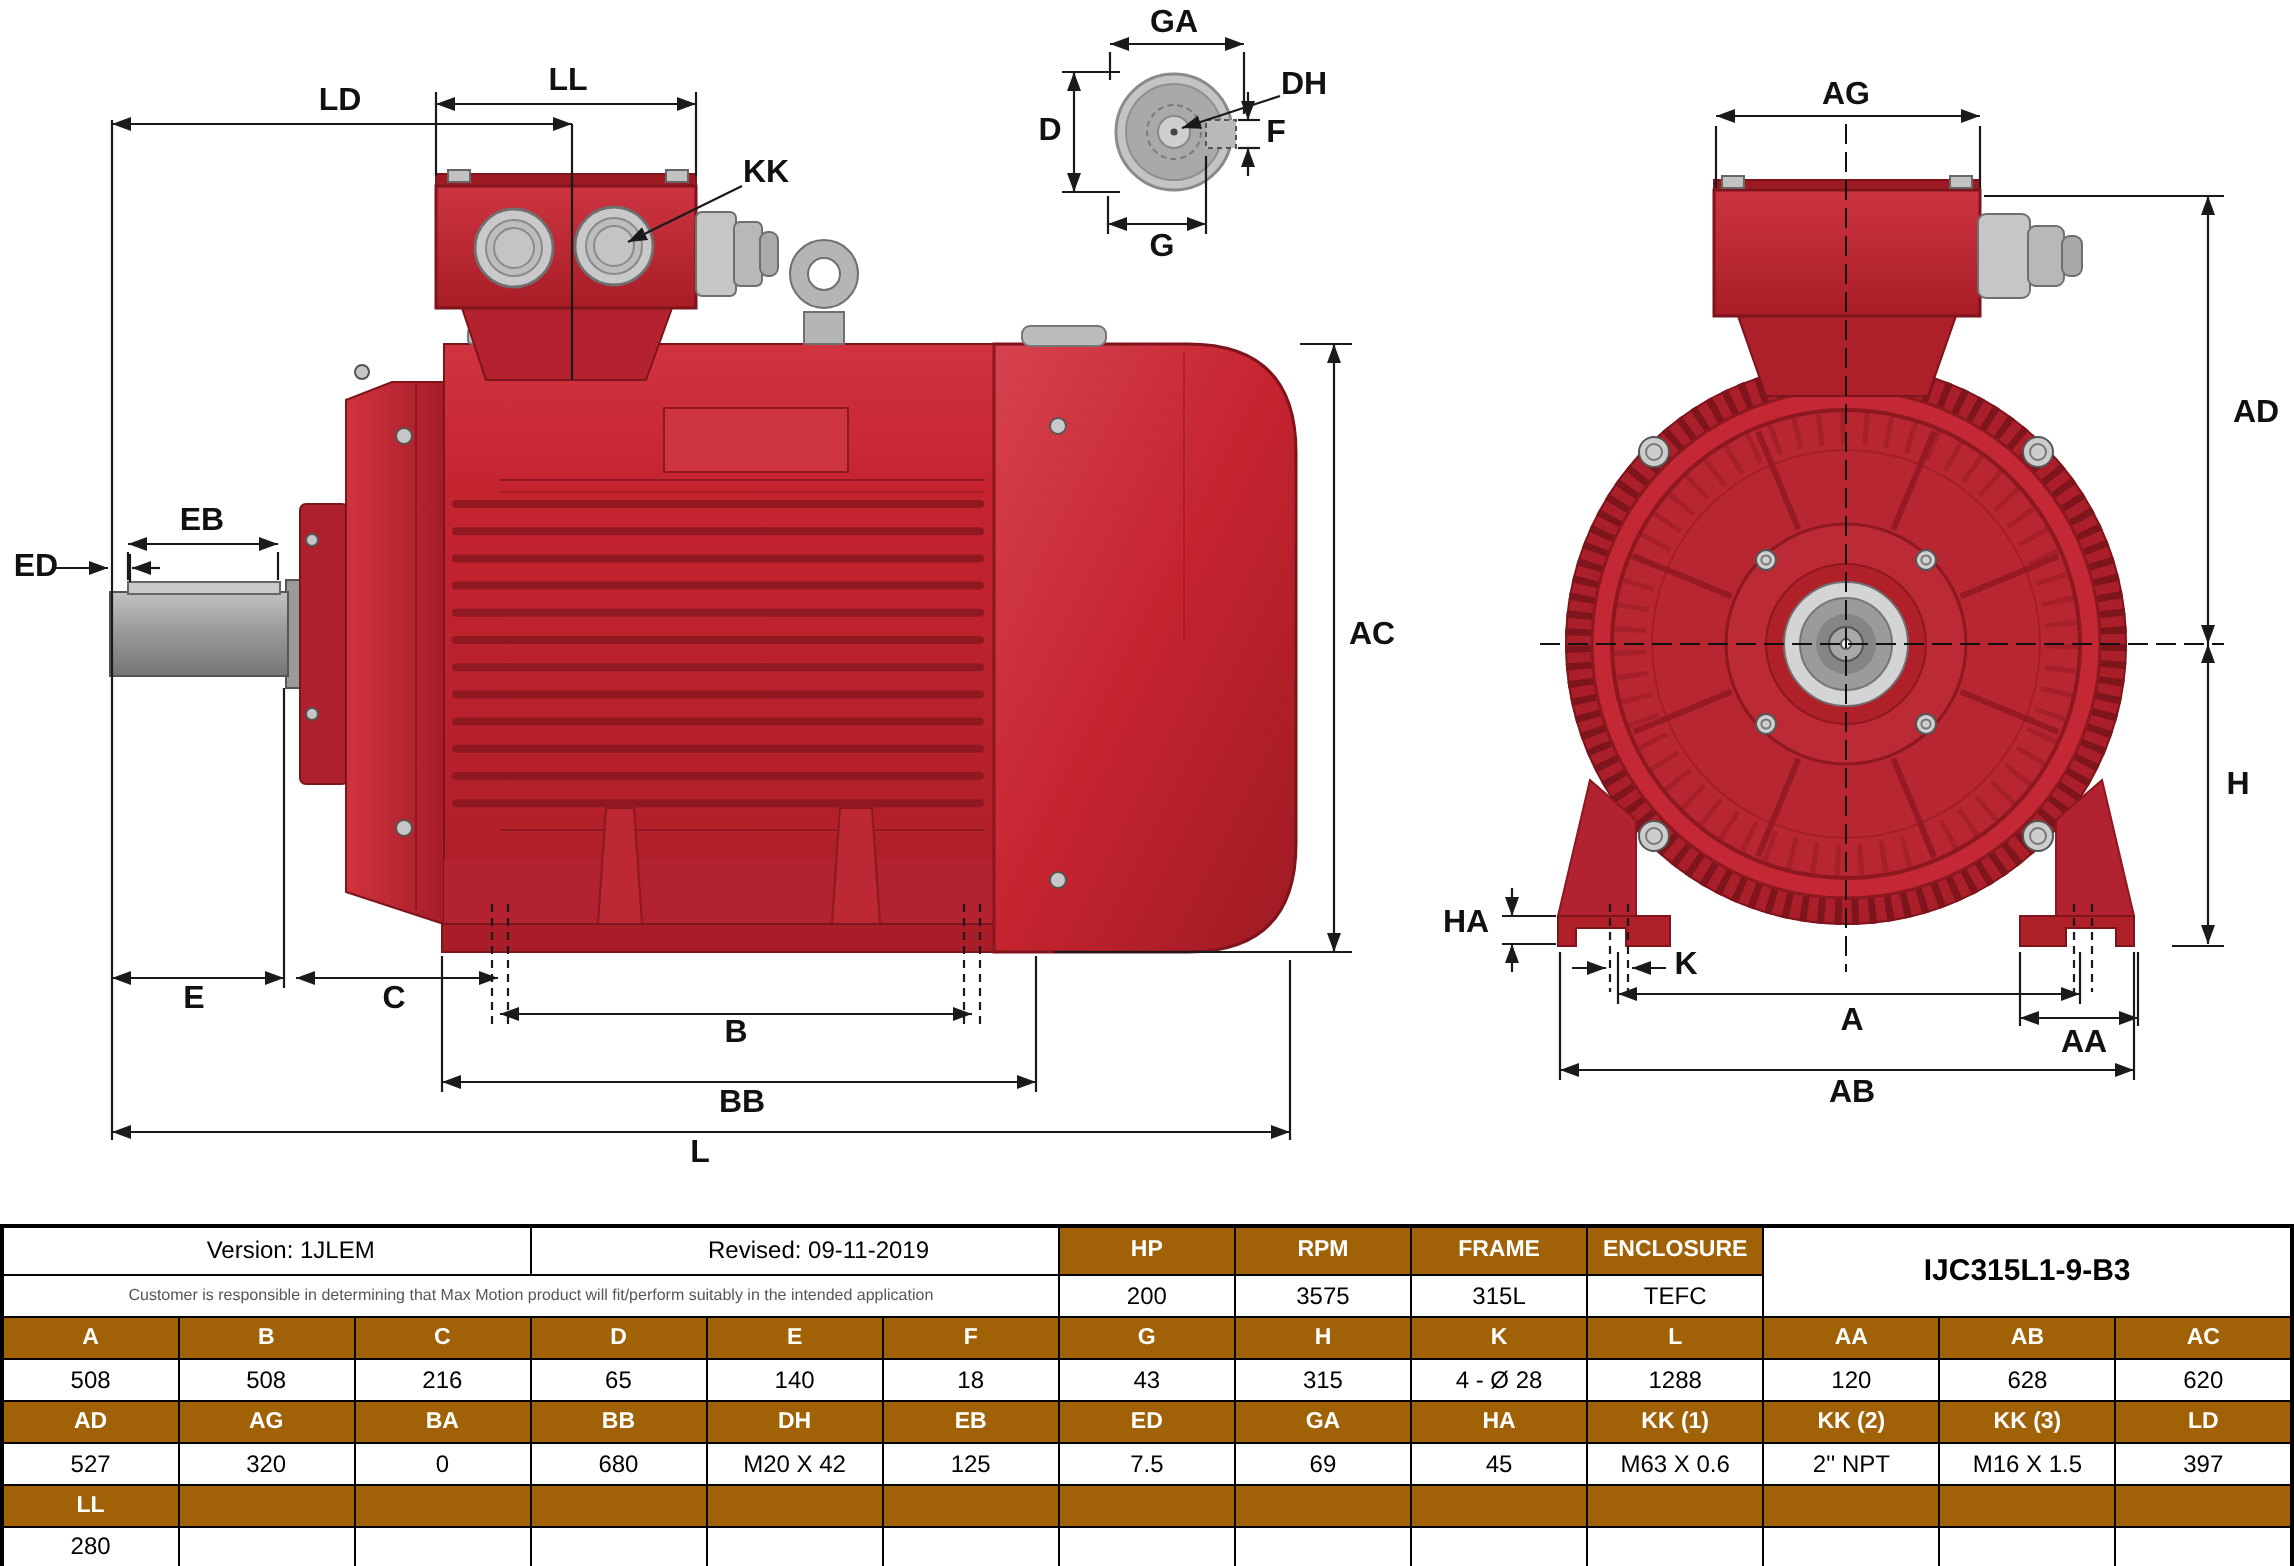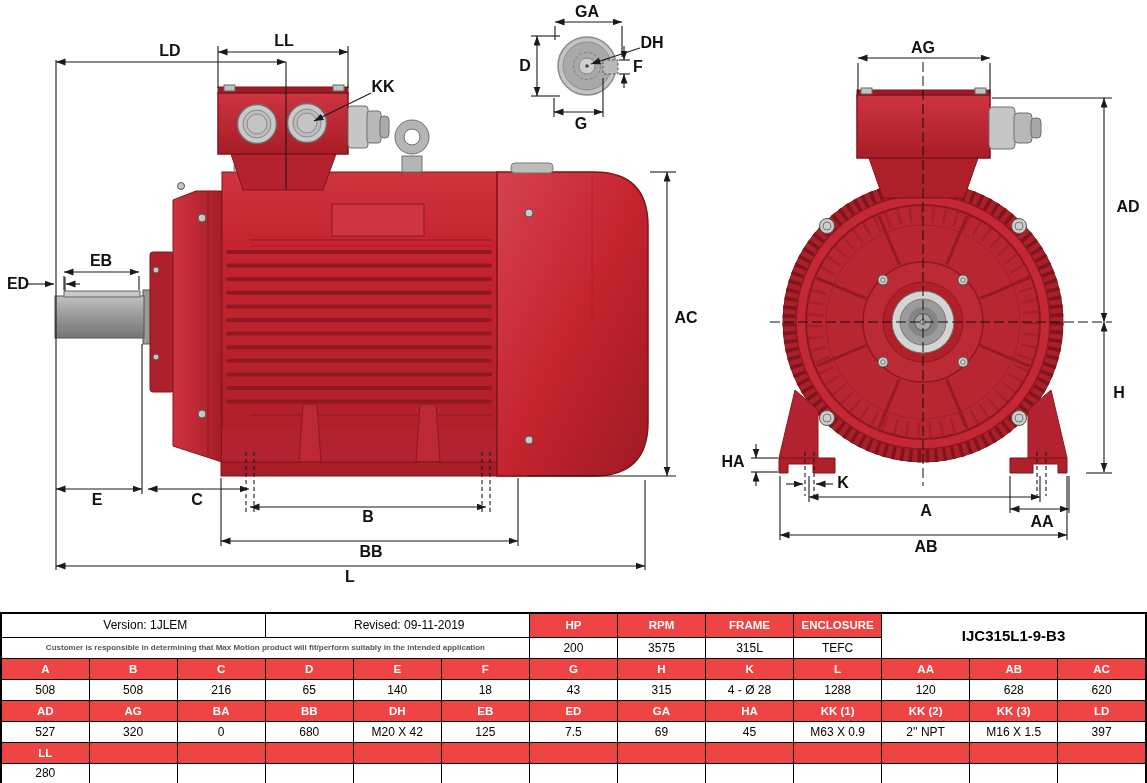--- a/index.html
+++ b/index.html
@@ -4,24 +4,24 @@
 <style>
   html,body{margin:0;padding:0;background:#fff;}
   body{font-family:"Liberation Sans",sans-serif;-webkit-font-smoothing:antialiased;}
   #stage{position:relative;width:1147px;height:783px;background:#fff;overflow:hidden;}
   #drawing{position:absolute;left:0;top:0;width:1147px;height:612px;}
   #drawing svg{position:absolute;left:0;top:0;}
   .dlabel{position:absolute;transform:translate(-50%,-50%);font-weight:bold;font-size:16px;color:#111;white-space:nowrap;line-height:1;}
   
   #spec{position:absolute;left:0;top:612px;width:1147px;border-collapse:collapse;table-layout:fixed;border:2px solid #000;}
   #spec td,#spec th{border:1px solid #000;text-align:center;vertical-align:middle;padding:0;font-size:12px;color:#000;overflow:hidden;white-space:nowrap;}
-  #spec th.bk,#spec td.bk{background:#ef4444;color:#fff;font-weight:bold;font-size:11.5px;}
+  #spec th.bk,#spec td.bk{background:#a16207;color:#fff;font-weight:bold;font-size:11.5px;}
   #spec td.val{font-size:12px;font-weight:normal;}
   #spec td.meta{font-size:12px;padding-left:24px;}
-  #spec td.disclaimer{font-size:8px;color:#555;font-weight:bold;}
+  #spec td.disclaimer{font-size:8px;color:#555;font-weight:normal;}
   #spec td.model{font-size:15px;font-weight:bold;}
   tr.h24{height:24px;} tr.h21{height:21px;}
 </style>
 </head>
 <body>
 
 <div id="stage">
 
   <div id="drawing">
     <svg width="1147" height="612" viewBox="0 0 1147 612">
@@ -406,21 +406,21 @@
     <tr class="h21">
       <td class="val">527</td>
       <td class="val">320</td>
       <td class="val">0</td>
       <td class="val">680</td>
       <td class="val">M20 X 42</td>
       <td class="val">125</td>
       <td class="val">7.5</td>
       <td class="val">69</td>
       <td class="val">45</td>
-      <td class="val">M63 X 0.9</td>
+      <td class="val">M63 X 0.6</td>
       <td class="val">2'' NPT</td>
       <td class="val">M16 X 1.5</td>
       <td class="val">397</td>
     </tr>
     <tr class="h21">
       <th class="bk">LL</th>
       <th class="bk"></th>
           <th class="bk"></th>
       <th class="bk"></th>
           <th class="bk"></th>

